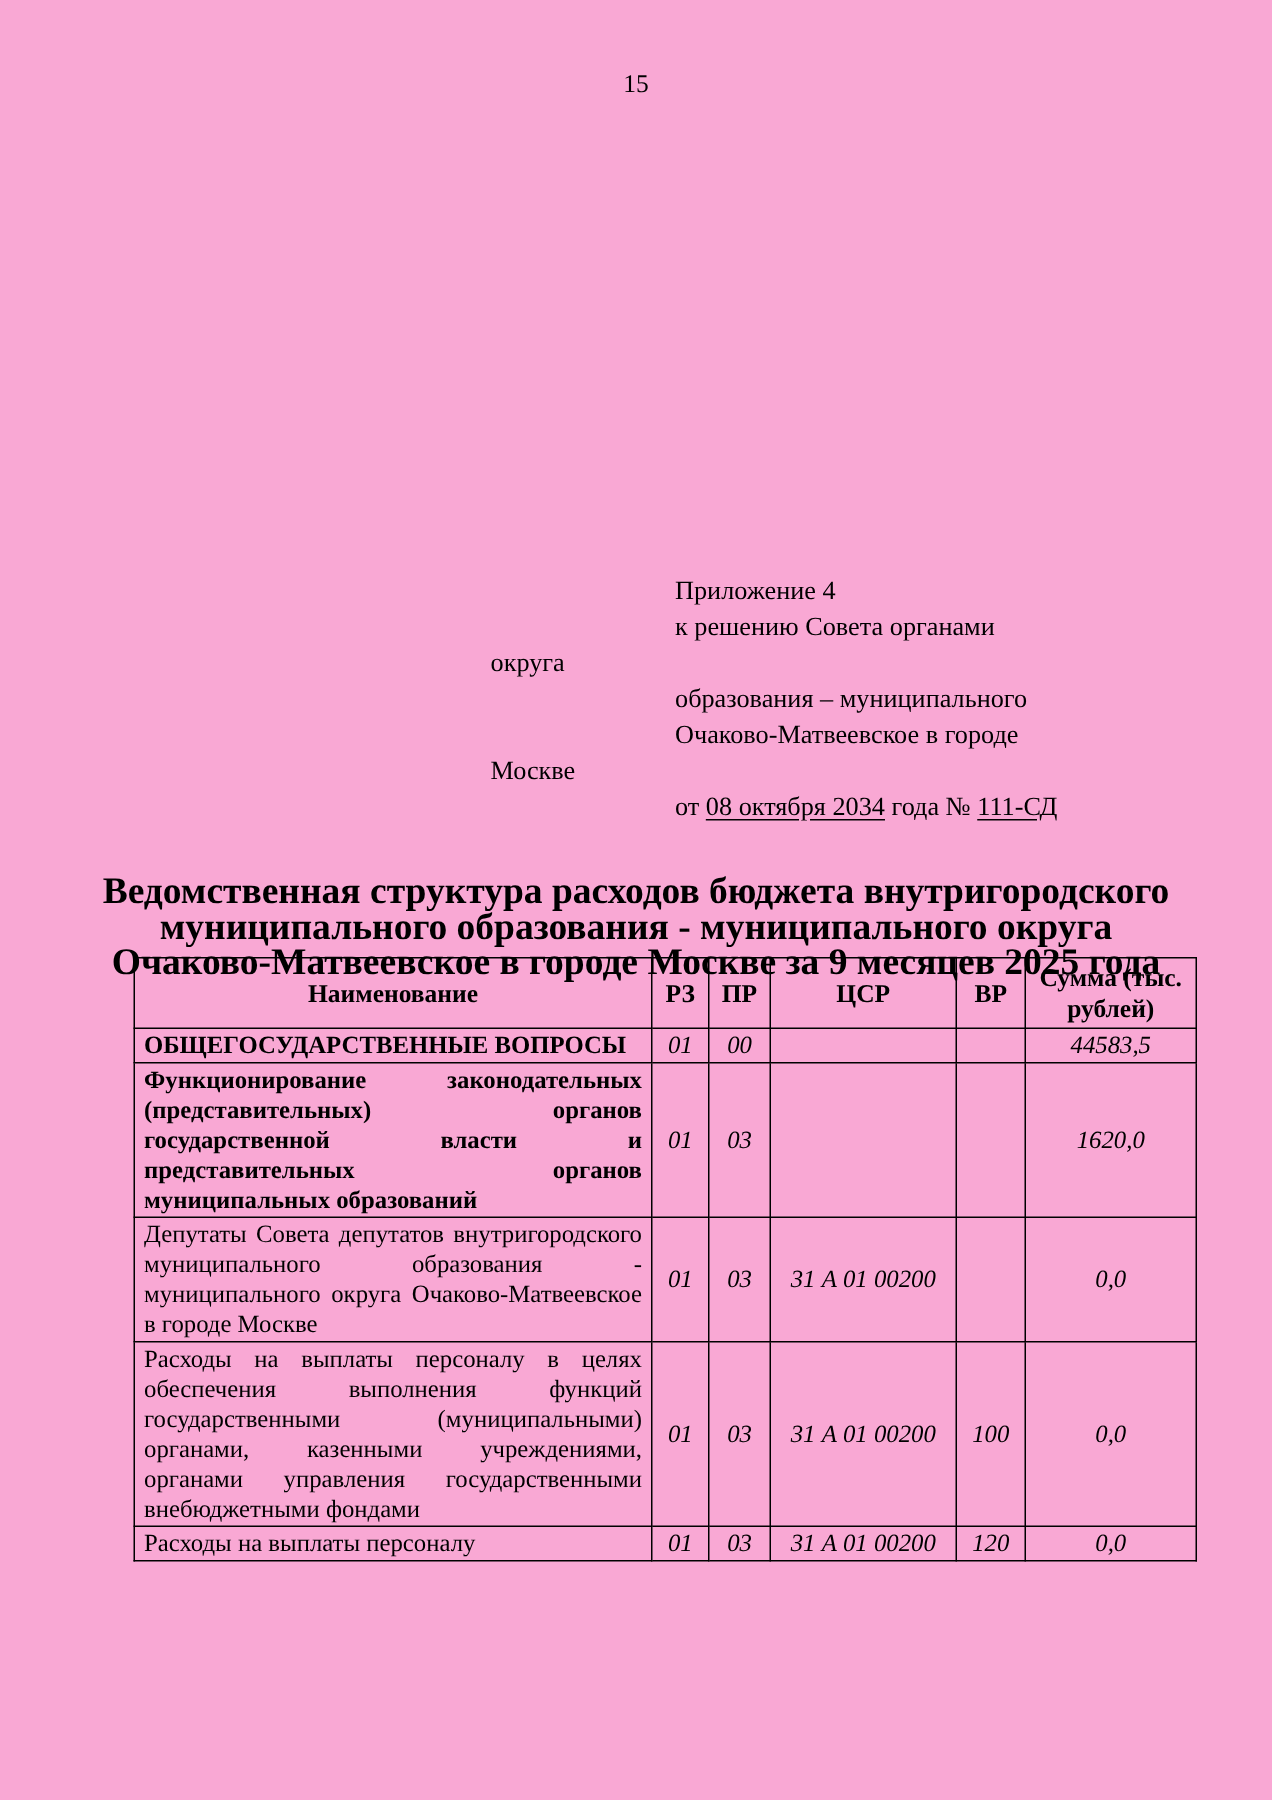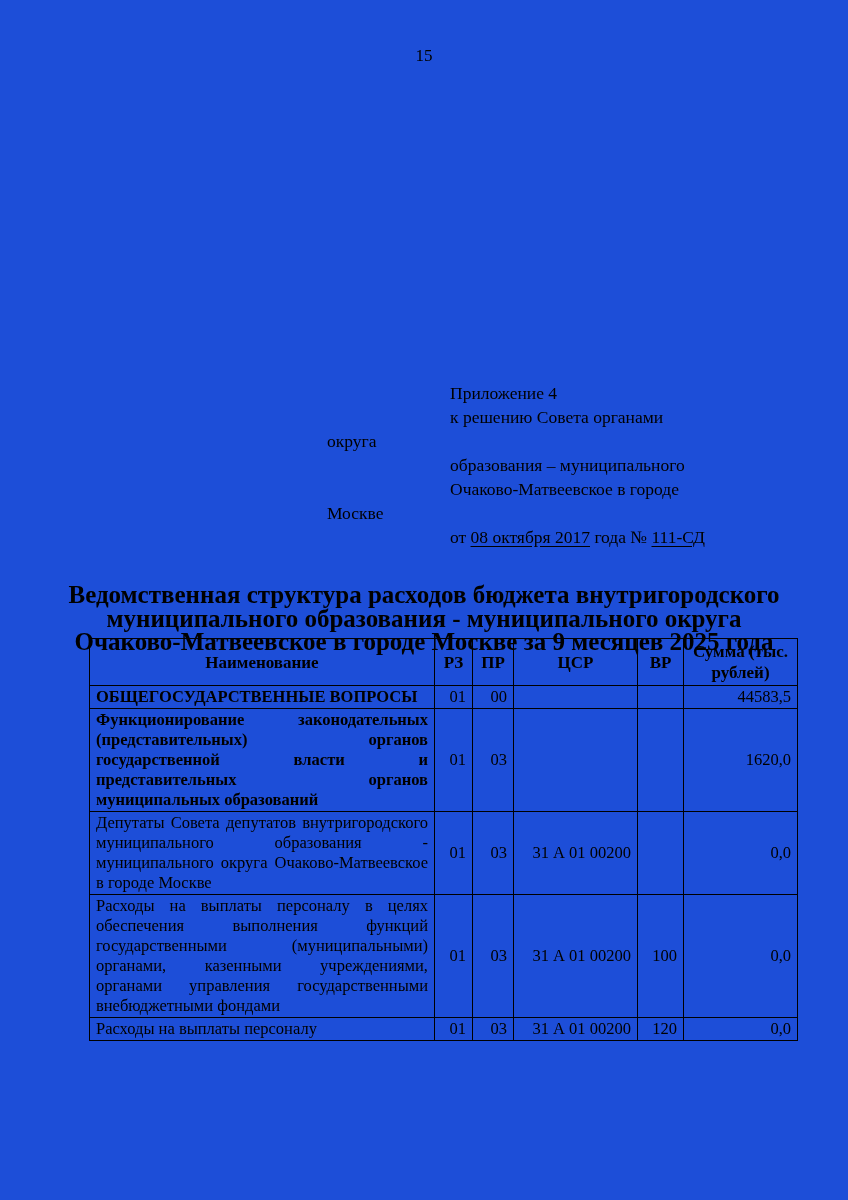--- a/index.html
+++ b/index.html
@@ -4,21 +4,21 @@
 <style>
   html, body {
     margin: 0;
     padding: 0;
     background: #ffffff;
   }
   .page {
     position: relative;
     width: 848px;
     height: 1200px;
-    background: #1d4ed8;
+    background: #f9a8d4;
     color: #000000;
     font-family: "Liberation Serif", serif;
     overflow: hidden;
   }
   .page-number {
     position: absolute;
     top: 46px;
     left: 0;
     right: 0;
     text-align: center;
@@ -68,39 +68,40 @@
     font-size: 17px;
     line-height: 21px;
     padding: 2px 4px;
   }
   td.name {
     text-align: justify;
     vertical-align: top;
   }
   tr.bold td.name { font-weight: bold; }
   td.val {
-    text-align: right;
+    text-align: center;
     vertical-align: middle;
+    font-style: italic;
   }
 </style>
 </head>
 <body>
 
 <div class="page">
 
   <div class="page-number">15</div>
 
   <div class="appendix">
     <div class="appx-line deep">Приложение 4</div>
     <div class="appx-line deep">к решению Совета органами</div>
     <div class="appx-line">округа</div>
     <div class="appx-line deep">образования – муниципального</div>
     <div class="appx-line deep">Очаково-Матвеевское в городе</div>
     <div class="appx-line">Москве</div>
-    <div class="appx-line deep"><span>от </span><span class="u">08 октября 2017</span><span> года № </span><span class="u">111-СД</span></div>
+    <div class="appx-line deep"><span>от </span><span class="u">08 октября 2034</span><span> года № </span><span class="u">111-СД</span></div>
   </div>
 
   <div class="doc-title">Ведомственная структура расходов бюджета внутригородского муниципального образования - муниципального округа Очаково-Матвеевское в городе Москве за 9 месяцев 2025 года</div>
 
   <table class="budget-table">
     <colgroup>
       <col style="width:345px">
       <col style="width:38px">
       <col style="width:41px">
       <col style="width:124px">

